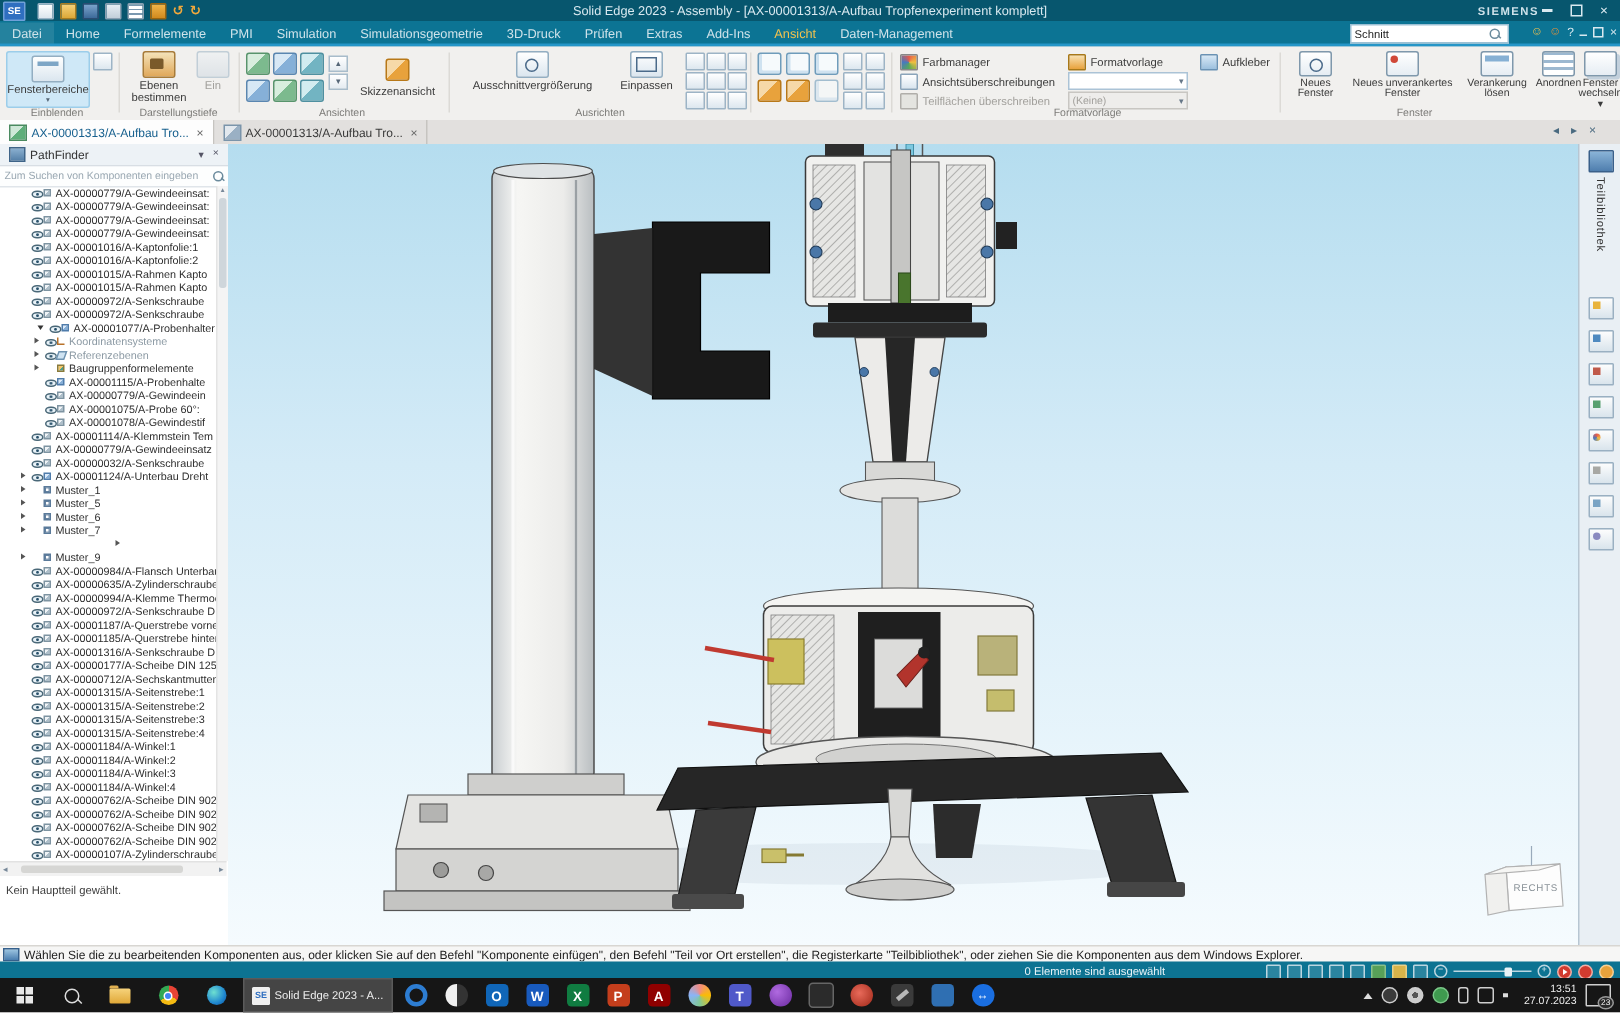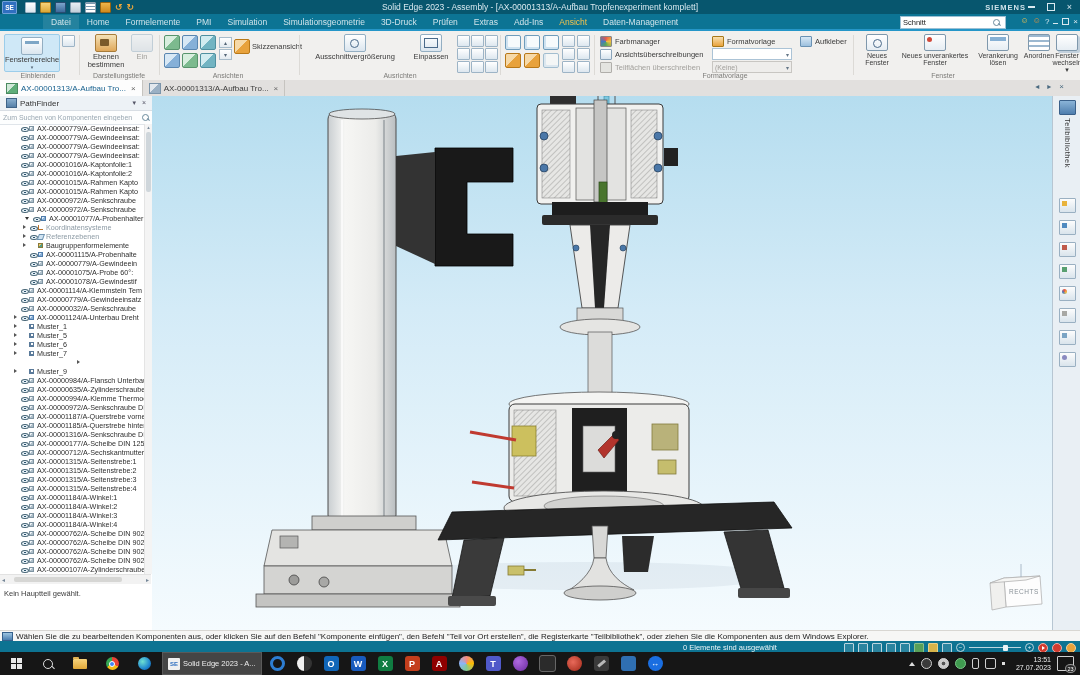--- a/index.html
+++ b/index.html
@@ -220,21 +220,21 @@
     <div class="title-text">Solid Edge 2023 - Assembly - [AX-00001313/A-Aufbau Tropfenexperiment komplett]</div>
     <div class="brand">SIEMENS</div>
     <div class="wc">
       <span class="mini"></span>
       <span class="maxi"></span>
       <span class="clo">×</span>
     </div>
   </div>
 
   <div class="menubar">
-    <div style="display:flex;margin-left:43px;">
+    <div style="display:flex;">
         <span class="mtab datei">Datei</span>
         <span class="mtab">Home</span>
         <span class="mtab">Formelemente</span>
         <span class="mtab">PMI</span>
         <span class="mtab">Simulation</span>
         <span class="mtab">Simulationsgeometrie</span>
         <span class="mtab">3D-Druck</span>
         <span class="mtab">Prüfen</span>
         <span class="mtab">Extras</span>
         <span class="mtab">Add-Ins</span>
@@ -282,21 +282,21 @@
         <span class="cb b"></span>
         <span class="cb t"></span>
       <span class="cb b"></span>
         <span class="cb g"></span>
         <span class="cb t"></span>
     </div>
     <div class="spincol" style="left:219px;top:6px;">
       <span class="spin">▴</span>
       <span class="spin">▾</span>
     </div>
-    <div class="rbig" style="left:234px;top:8px;width:62px;flex-direction:row;gap:2px;">
+    <div class="rbig" style="left:234px;top:8px;width:62px;flex-direction:column;gap:2px;">
       <span class="cb o" style="flex:none;"></span>
       <span class="cap">Skizzenansicht</span>
     </div>
     <div class="rgl" style="left:160px;width:136px;">Ansichten</div>
     <div class="rsep" style="left:299px;"></div>
 
     <div class="rbig" style="left:303px;top:3px;width:104px;">
       <span class="ric zoomwin"></span>
       <span class="cap">Ausschnittvergrößerung</span>
     </div>

